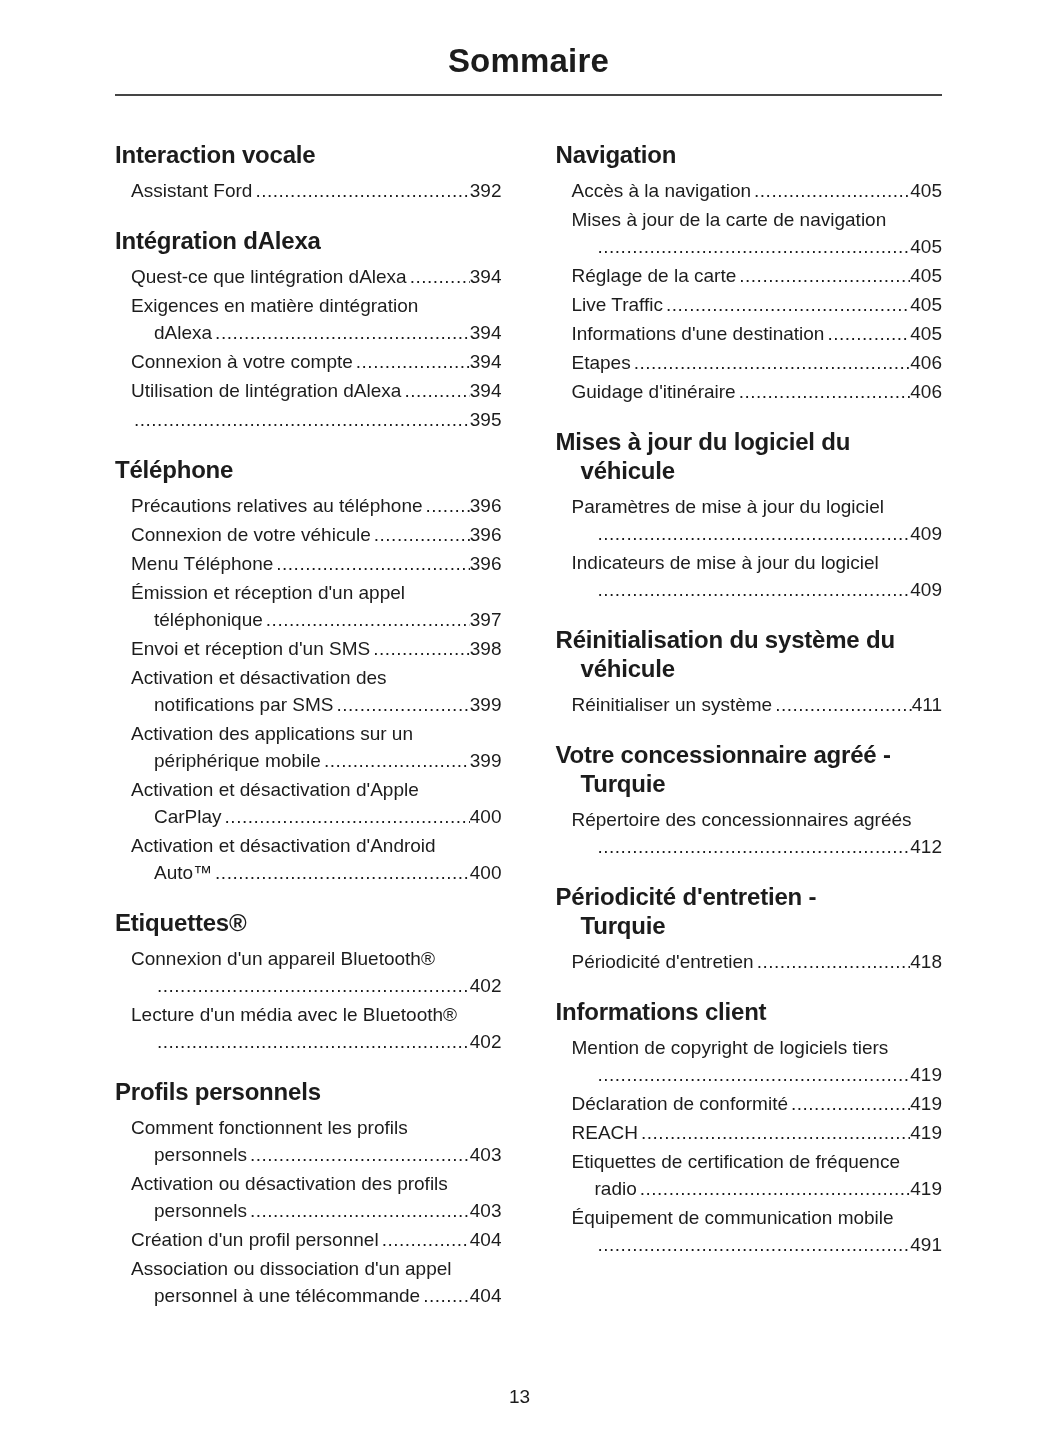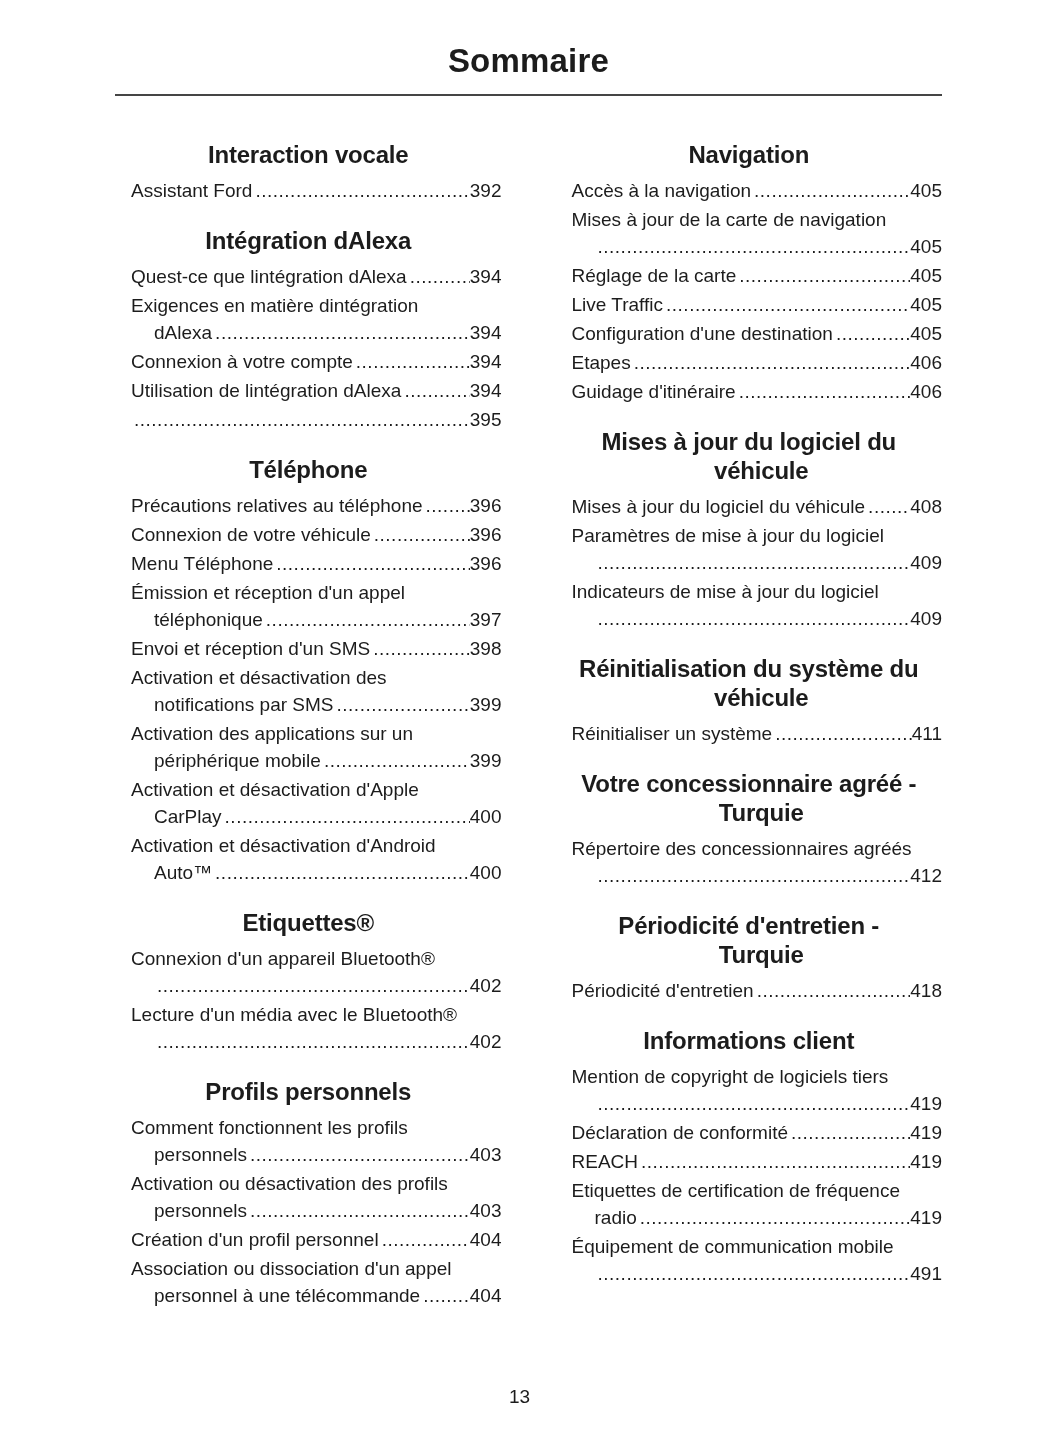--- a/index.html
+++ b/index.html
@@ -34,21 +34,20 @@
     margin-top: 44px;
   }
   .col { flex: 1 1 0; min-width: 0; }
   .toc-section { margin: 0 0 22px 0; }
   .sec-title {
     margin: 0 0 8px 0;
     font-size: 24px;
     line-height: 29px;
     font-weight: 700;
     letter-spacing: -0.2px;
-    text-align: center;
   }
   .sec-line { display: block; }
   .sec-line.cont { padding-left: 25px; }
   .entry {
     margin: 0 0 2px 16px;
     font-size: 19px;
     line-height: 27px;
   }
   .line.cont { padding-left: 23px; }
   .line.last { display: flex; align-items: baseline; }
@@ -293,21 +292,21 @@
           </div>
           <div class="entry">
             <div class="line last">
               <span class="etext">Live Traffic</span>
               <span class="fill"></span>
               <span class="pnum">405</span>
             </div>
           </div>
           <div class="entry">
             <div class="line last">
-              <span class="etext">Configuration d'une destination</span>
+              <span class="etext">Informations d'une destination</span>
               <span class="fill"></span>
               <span class="pnum">405</span>
             </div>
           </div>
           <div class="entry">
             <div class="line last">
               <span class="etext">Etapes</span>
               <span class="fill"></span>
               <span class="pnum">406</span>
             </div>
@@ -318,27 +317,20 @@
               <span class="fill"></span>
               <span class="pnum">406</span>
             </div>
           </div>
         </section>
         <section class="toc-section">
           <h2 class="sec-title">
             <span class="sec-line">Mises à jour du logiciel du</span>
             <span class="sec-line cont">véhicule</span>
           </h2>
-          <div class="entry">
-            <div class="line last">
-              <span class="etext">Mises à jour du logiciel du véhicule</span>
-              <span class="fill"></span>
-              <span class="pnum">408</span>
-            </div>
-          </div>
           <div class="entry">
             <div class="line">Paramètres de mise à jour du logiciel</div>
             <div class="line cont last">
               <span class="etext"></span>
               <span class="fill"></span>
               <span class="pnum">409</span>
             </div>
           </div>
           <div class="entry">
             <div class="line">Indicateurs de mise à jour du logiciel</div>

